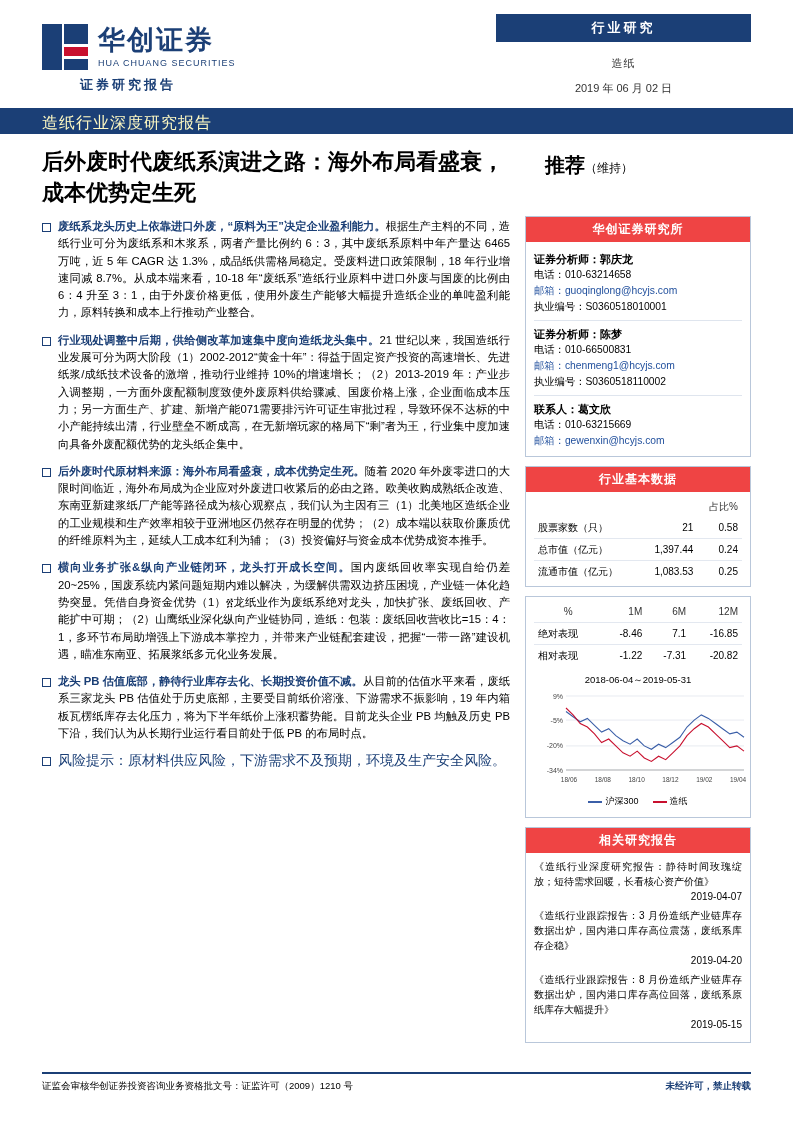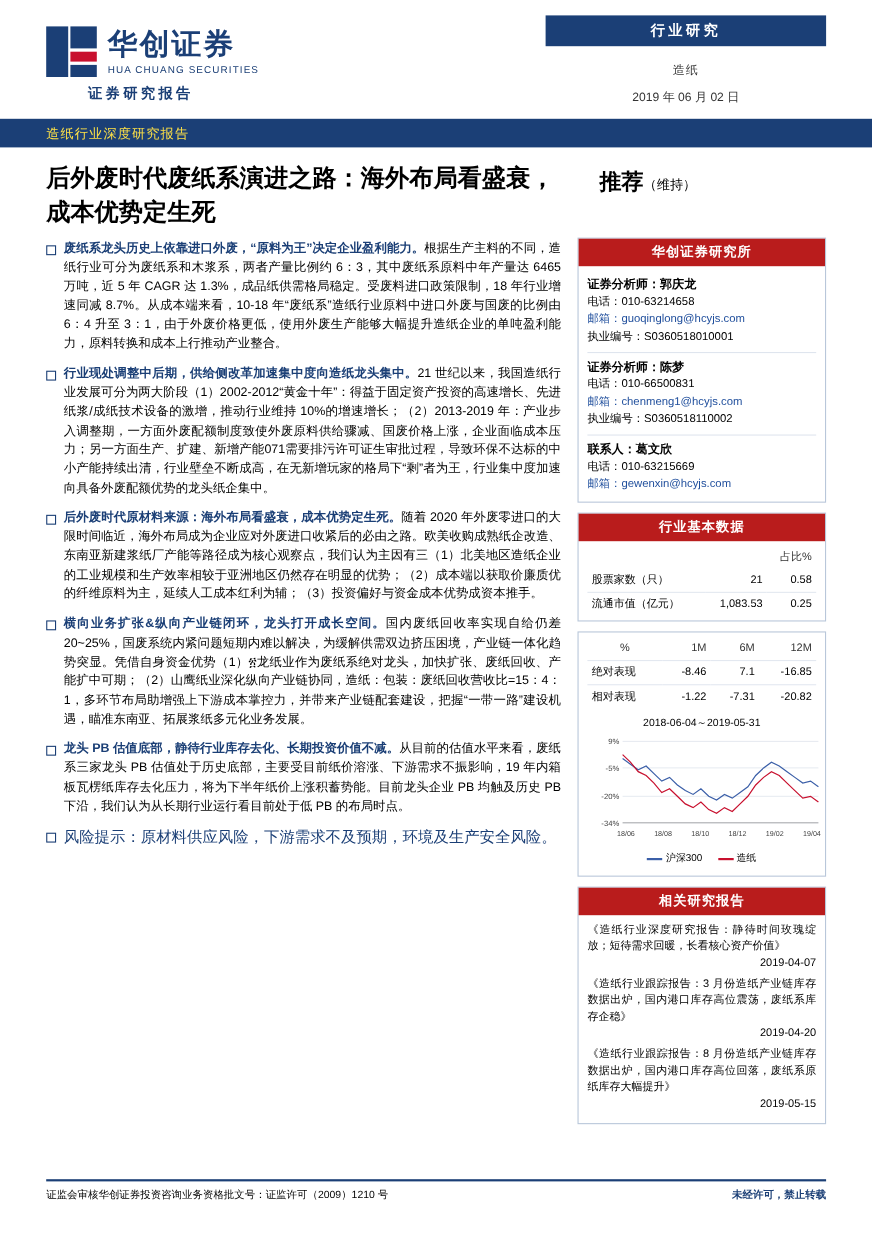--- a/index.html
+++ b/index.html
@@ -24,21 +24,21 @@
   .logo-cn { font-size:27px; font-weight:bold; color:#1b3f76; letter-spacing:2px; line-height:1.1; }
   .logo-en { font-size:9px; color:#1b3f76; letter-spacing:1px; margin-top:2px; }
   .logo-sub { position:absolute; left:80px; top:76px; font-size:13px; font-weight:bold; color:#1b3f76; letter-spacing:3px; }
 
   .hdr-right { position:absolute; right:42px; top:14px; width:255px; text-align:center; }
   .hdr-badge { background:#1b3f76; color:#fff; font-size:13px; font-weight:bold; letter-spacing:3px; padding:5px 0; }
   .hdr-line { font-size:11px; color:#333; margin-top:14px; letter-spacing:1px; }
   .hdr-line2 { font-size:11px; color:#333; margin-top:10px; }
 
   .blue-bar { position:absolute; left:0; top:108px; width:793px; height:26px; background:#1b3f76; }
-  .blue-bar span { color:#fde047; font-size:12px; position:absolute; left:42px; top:5px; letter-spacing:1px; }
+  .blue-bar span { color:#fef9c3; font-size:16px; position:absolute; left:42px; top:5px; letter-spacing:1px; }
 
   
   .title-area { position:absolute; left:42px; top:146px; width:468px; }
   .title-area h1 { font-size:22px; line-height:31px; margin:0; font-weight:bold; letter-spacing:0px; color:#000; }
   .reco { position:absolute; left:545px; top:152px; font-size:20px; font-weight:bold; color:#000; }
   .reco small { font-size:12px; font-weight:normal; }
 
   
   .left-col { position:absolute; left:42px; top:218px; width:468px; }
   .bullet { position:relative; padding-left:16px; margin-bottom:10px; }
@@ -46,21 +46,21 @@
     content:""; position:absolute; left:0; top:5px; width:7px; height:7px;
     border:1px solid #1b3f76; background:#fff;
   }
   .bullet p { margin:0; font-size:11.3px; line-height:17.3px; text-align:justify; }
   .bold-blue { font-weight:bold; color:#1b3f76; }
   .risk { font-weight:normal; color:#1b3f76; font-size:14px; }
 
   
   .right-col { position:absolute; left:525px; top:216px; width:226px; }
   .panel { border:1px solid #b9c7da; margin-bottom:9px; }
-  .panel-hd { background:#b91c1c; color:#fff; font-size:12px; font-weight:bold; text-align:center; padding:4px 0; letter-spacing:1px; }
+  .panel-hd { background:#ef4444; color:#fff; font-size:12px; font-weight:bold; text-align:center; padding:4px 0; letter-spacing:1px; }
   .panel-body { padding:7px 8px; font-size:10.3px; line-height:16px; color:#000; }
   .analyst-name { font-weight:bold; font-size:11px; margin-top:2px; }
   .mail { color:#1f4e9c; }
   .sep { height:1px; background:#dfe5ee; margin:5px 0; }
 
   table.data { width:100%; border-collapse:collapse; font-size:10px; }
   table.data td, table.data th { padding:2.5px 4px; border-bottom:1px solid #e3e8f0; }
   table.data th { font-weight:normal; color:#333; }
   .tr-num { text-align:right; }
 
@@ -167,20 +167,25 @@
           <tbody>
               <tr>
             <th style="border-bottom:none;"></th>
                 <th style="border-bottom:none;"></th>
             <th class="tr-num" style="border-bottom:none;">占比%</th>
           </tr>
           <tr>
             <td>股票家数（只）</td>
             <td class="tr-num">21</td>
             <td class="tr-num">0.58</td>
+          </tr>
+          <tr>
+            <td>总市值（亿元）</td>
+            <td class="tr-num">1,397.44</td>
+            <td class="tr-num">0.24</td>
           </tr>
           <tr>
             <td style="border-bottom:none;">流通市值（亿元）</td>
             <td class="tr-num" style="border-bottom:none;">1,083.53</td>
             <td class="tr-num" style="border-bottom:none;">0.25</td>
           </tr>
         </tbody>
           </table>
       </div>
     </div>

